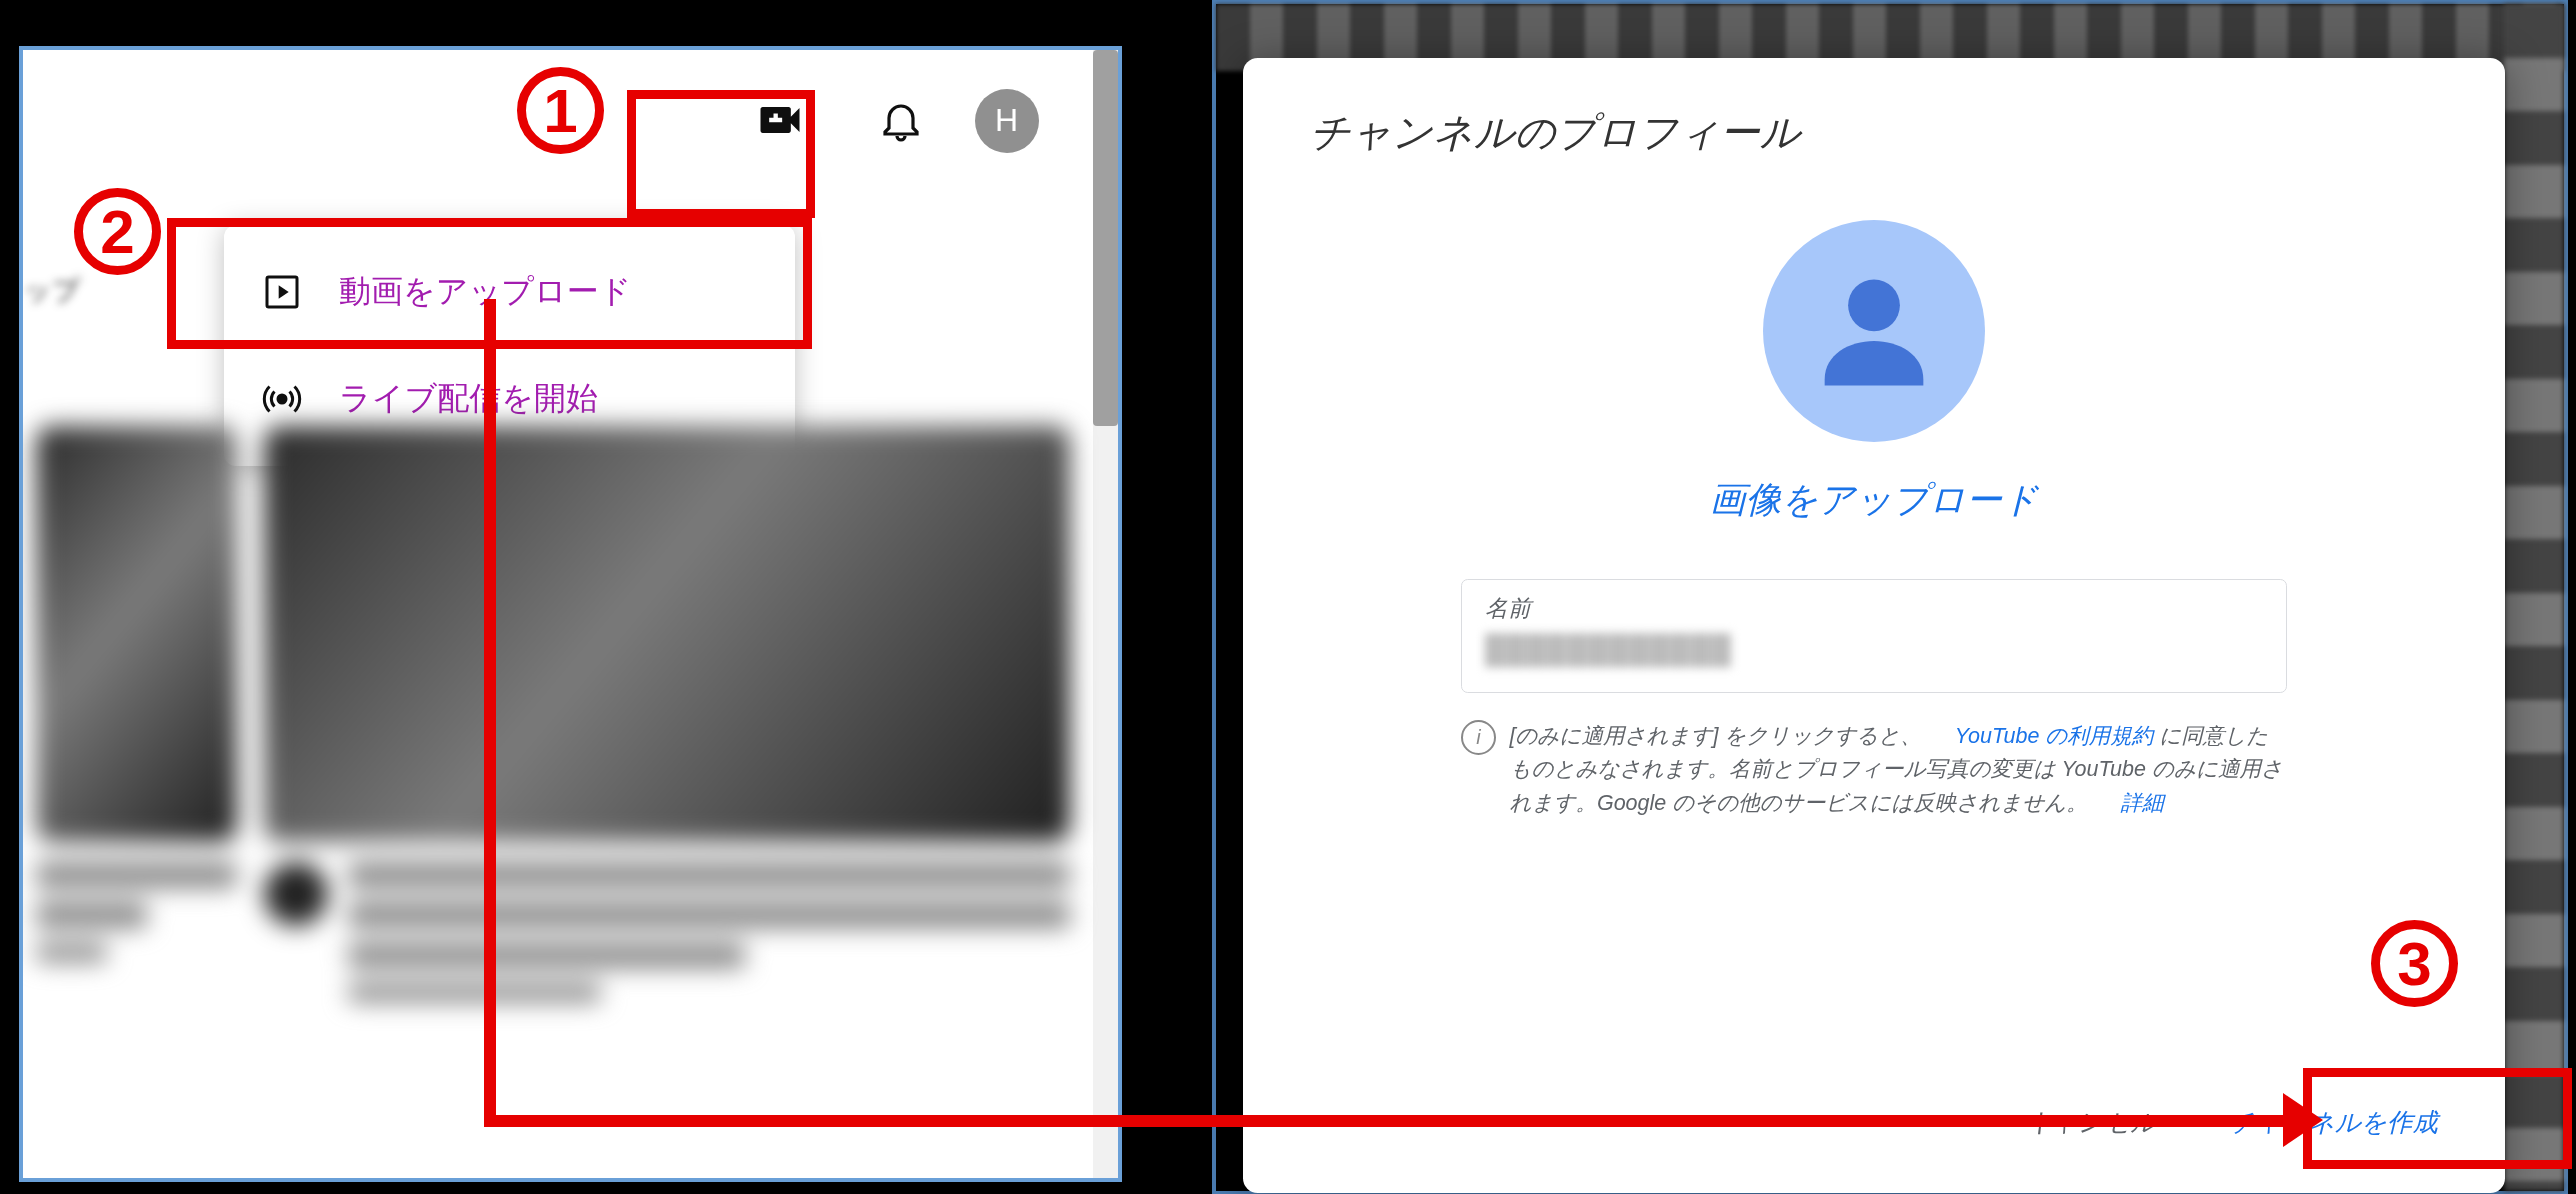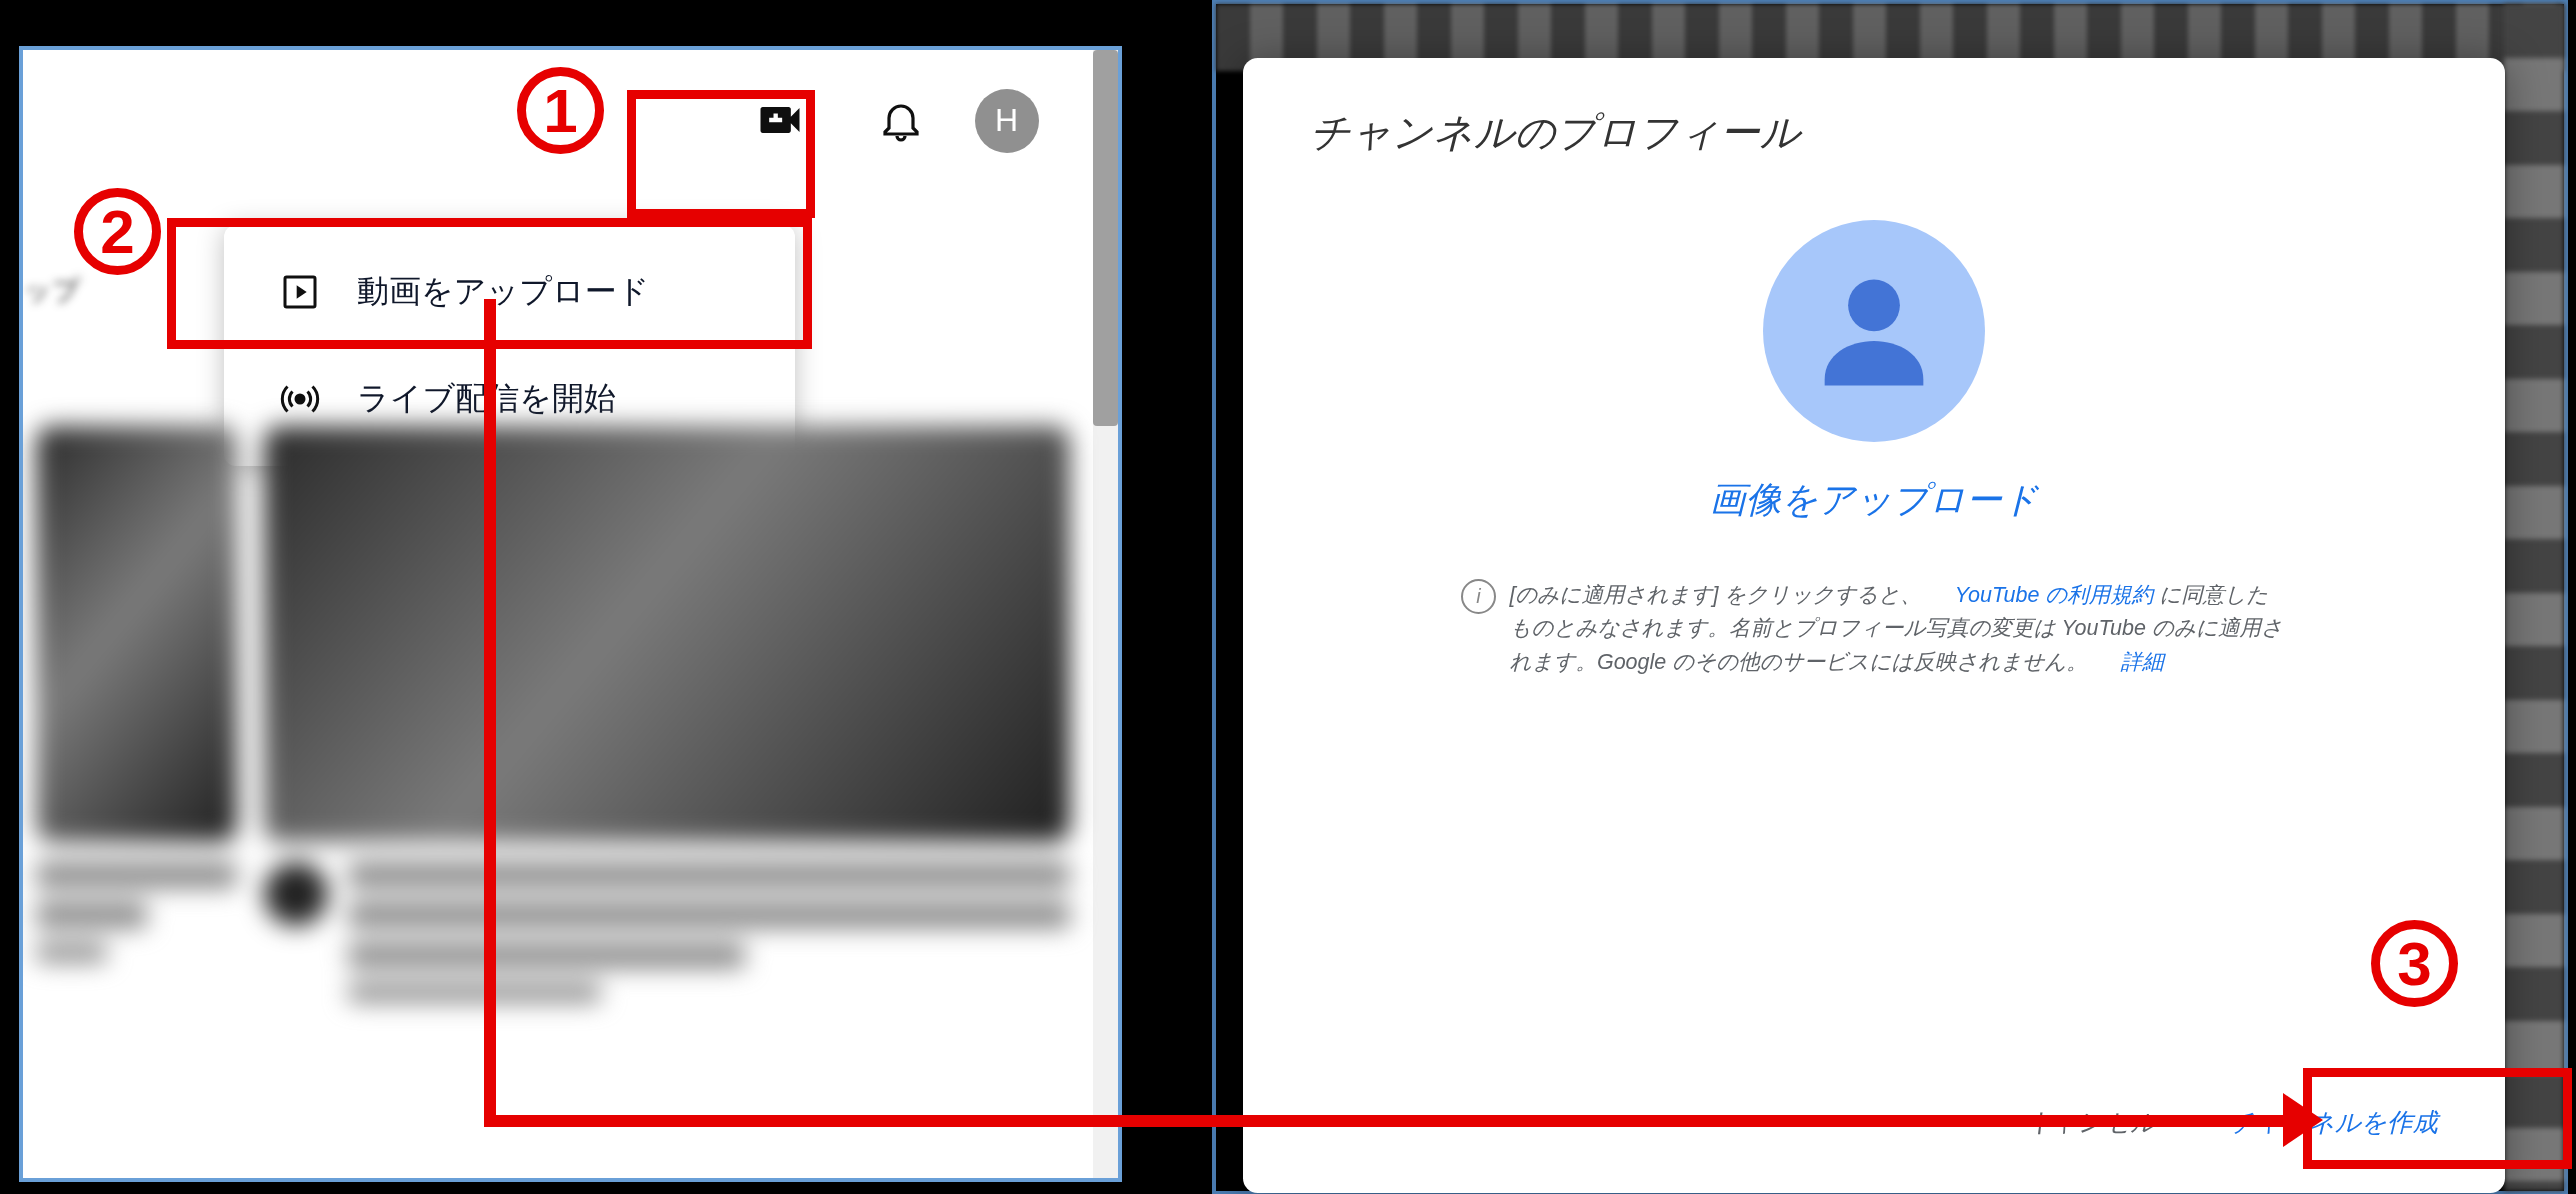--- a/index.html
+++ b/index.html
@@ -18,21 +18,21 @@
   .create-icon{position:relative;}
   .create-icon svg{width:52px;height:52px;}
 
   
   .step-box{position:absolute;border:9.4px solid #e60000;box-sizing:border-box;}
   .step1-box{left:604px;top:40px;width:188px;height:128px;}
   .step2-box{left:144px;top:168px;width:645px;height:131px;}
 
   
   .create-menu{position:absolute;left:201px;top:175px;width:571px;background:#fff;border-radius:12px;box-shadow:0 2.7px 27px rgba(0,0,0,.25);padding:13.4px 0;}
-  .menu-item{display:flex;align-items:center;height:107px;padding:0 52px;font-size:32px;color:#0f172a;}
+  .menu-item{display:flex;align-items:center;height:107px;padding:0 34px;font-size:32px;color:#a21caf;}
   .menu-item .mi-icon{width:47px;height:47px;margin-right:34px;display:flex;align-items:center;justify-content:center;}
   .menu-item .mi-icon svg{width:40px;height:40px;}
 
   
   .thumbs{position:absolute;left:0;top:376px;right:25.5px;bottom:0;display:flex;gap:27px;padding:0 13.4px 27px 13.4px;filter:blur(12px) grayscale(1);}
   .thumbs .card{flex:0 0 auto;display:flex;flex-direction:column;}
   .thumb{width:490px;height:416px;border-radius:16px;background:linear-gradient(130deg,#2b2b2b,#7a7a7a 45%,#1f1f1f);}
   .thumb.small{width:201px;height:416px;}
   .meta{height:175px;display:flex;gap:20px;padding-top:20px;}
   .chAvatar{width:64px;height:64px;border-radius:50%;background:#222;}
@@ -180,20 +180,24 @@
             <svg viewBox="0 0 24 24" fill="#4374d6">
                 <circle cx="12" cy="8" r="4.2"></circle>
                 <path d="M4 20c0-4 4-6.2 8-6.2s8 2.2 8 6.2v1H4z"></path>
               </svg>
           </span>
         </div>
         <div class="upload-link">画像をアップロード</div>
       </div>
 
       <div class="fields">
+        <div class="field">
+          <div class="field-label">名前</div>
+          <div class="field-value">████████████</div>
+        </div>
       </div>
 
       <div class="disclosure">
         <div class="info-icon">i</div>
         <div>
           <span>[のみに適用されます] をクリックすると、</span>
           <a>YouTube の利用規約</a>
           <span>に同意したものとみなされます。名前とプロフィール写真の変更は YouTube のみに適用されます。Google のその他のサービスには反映されません。</span>
           <a>詳細</a>
         </div>

